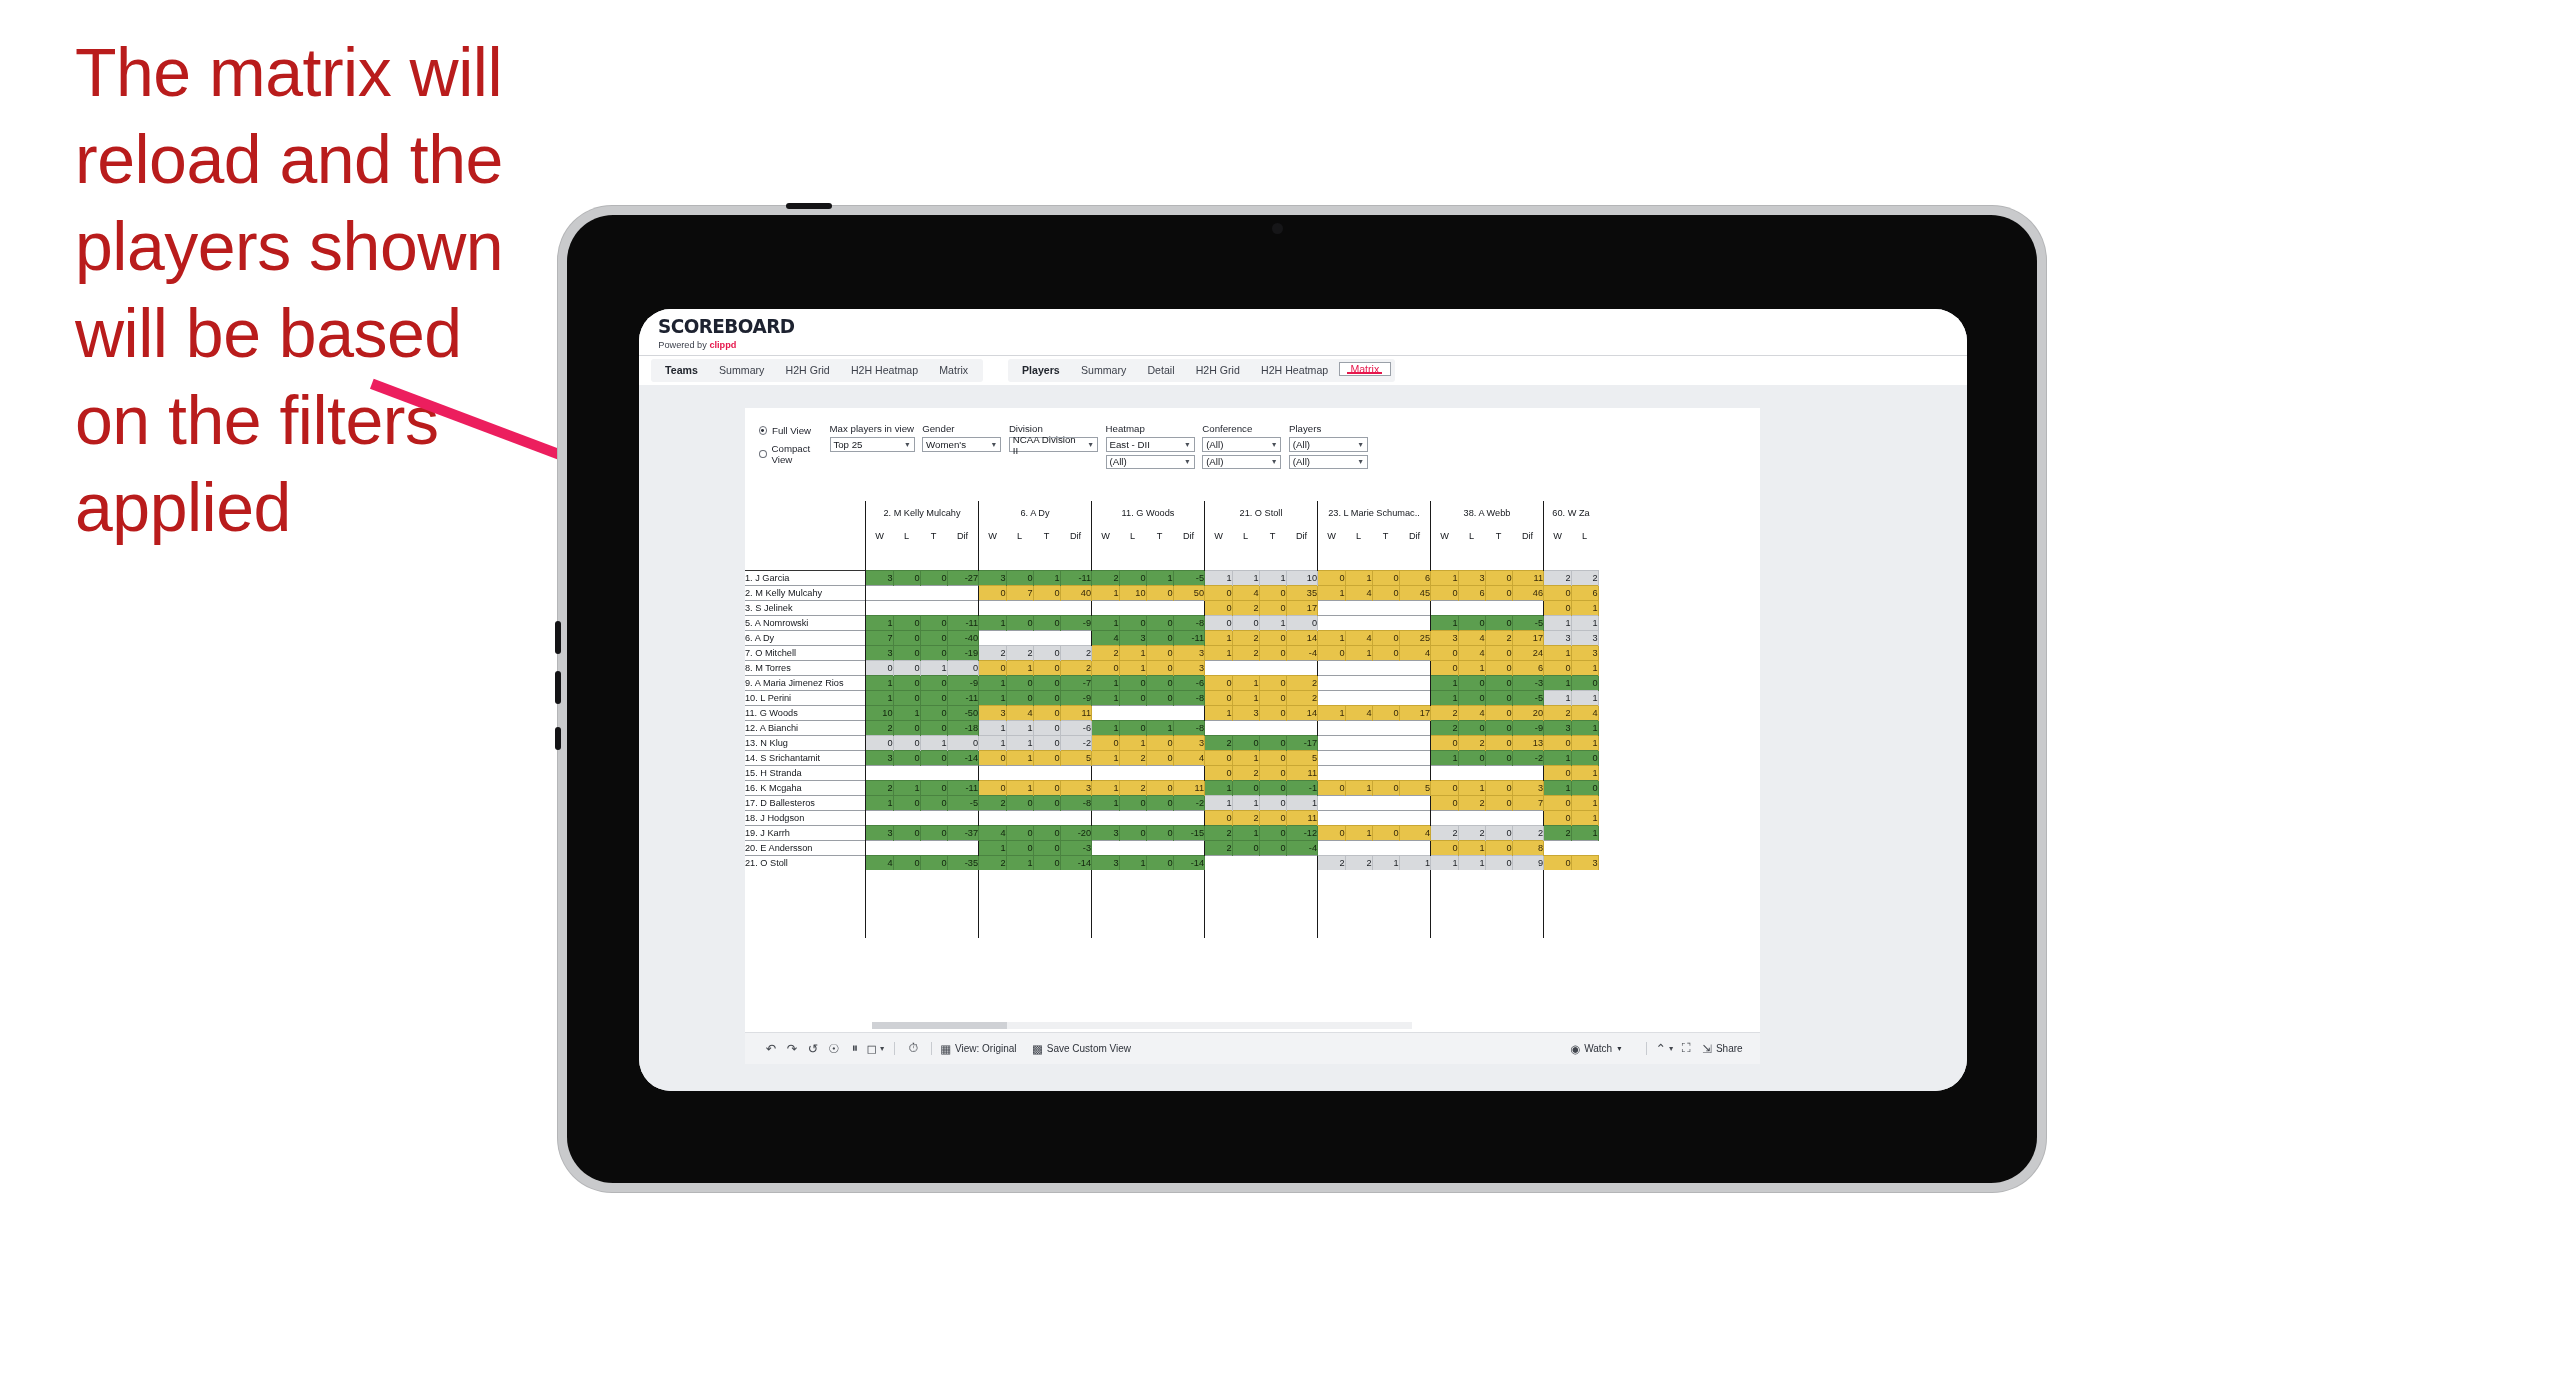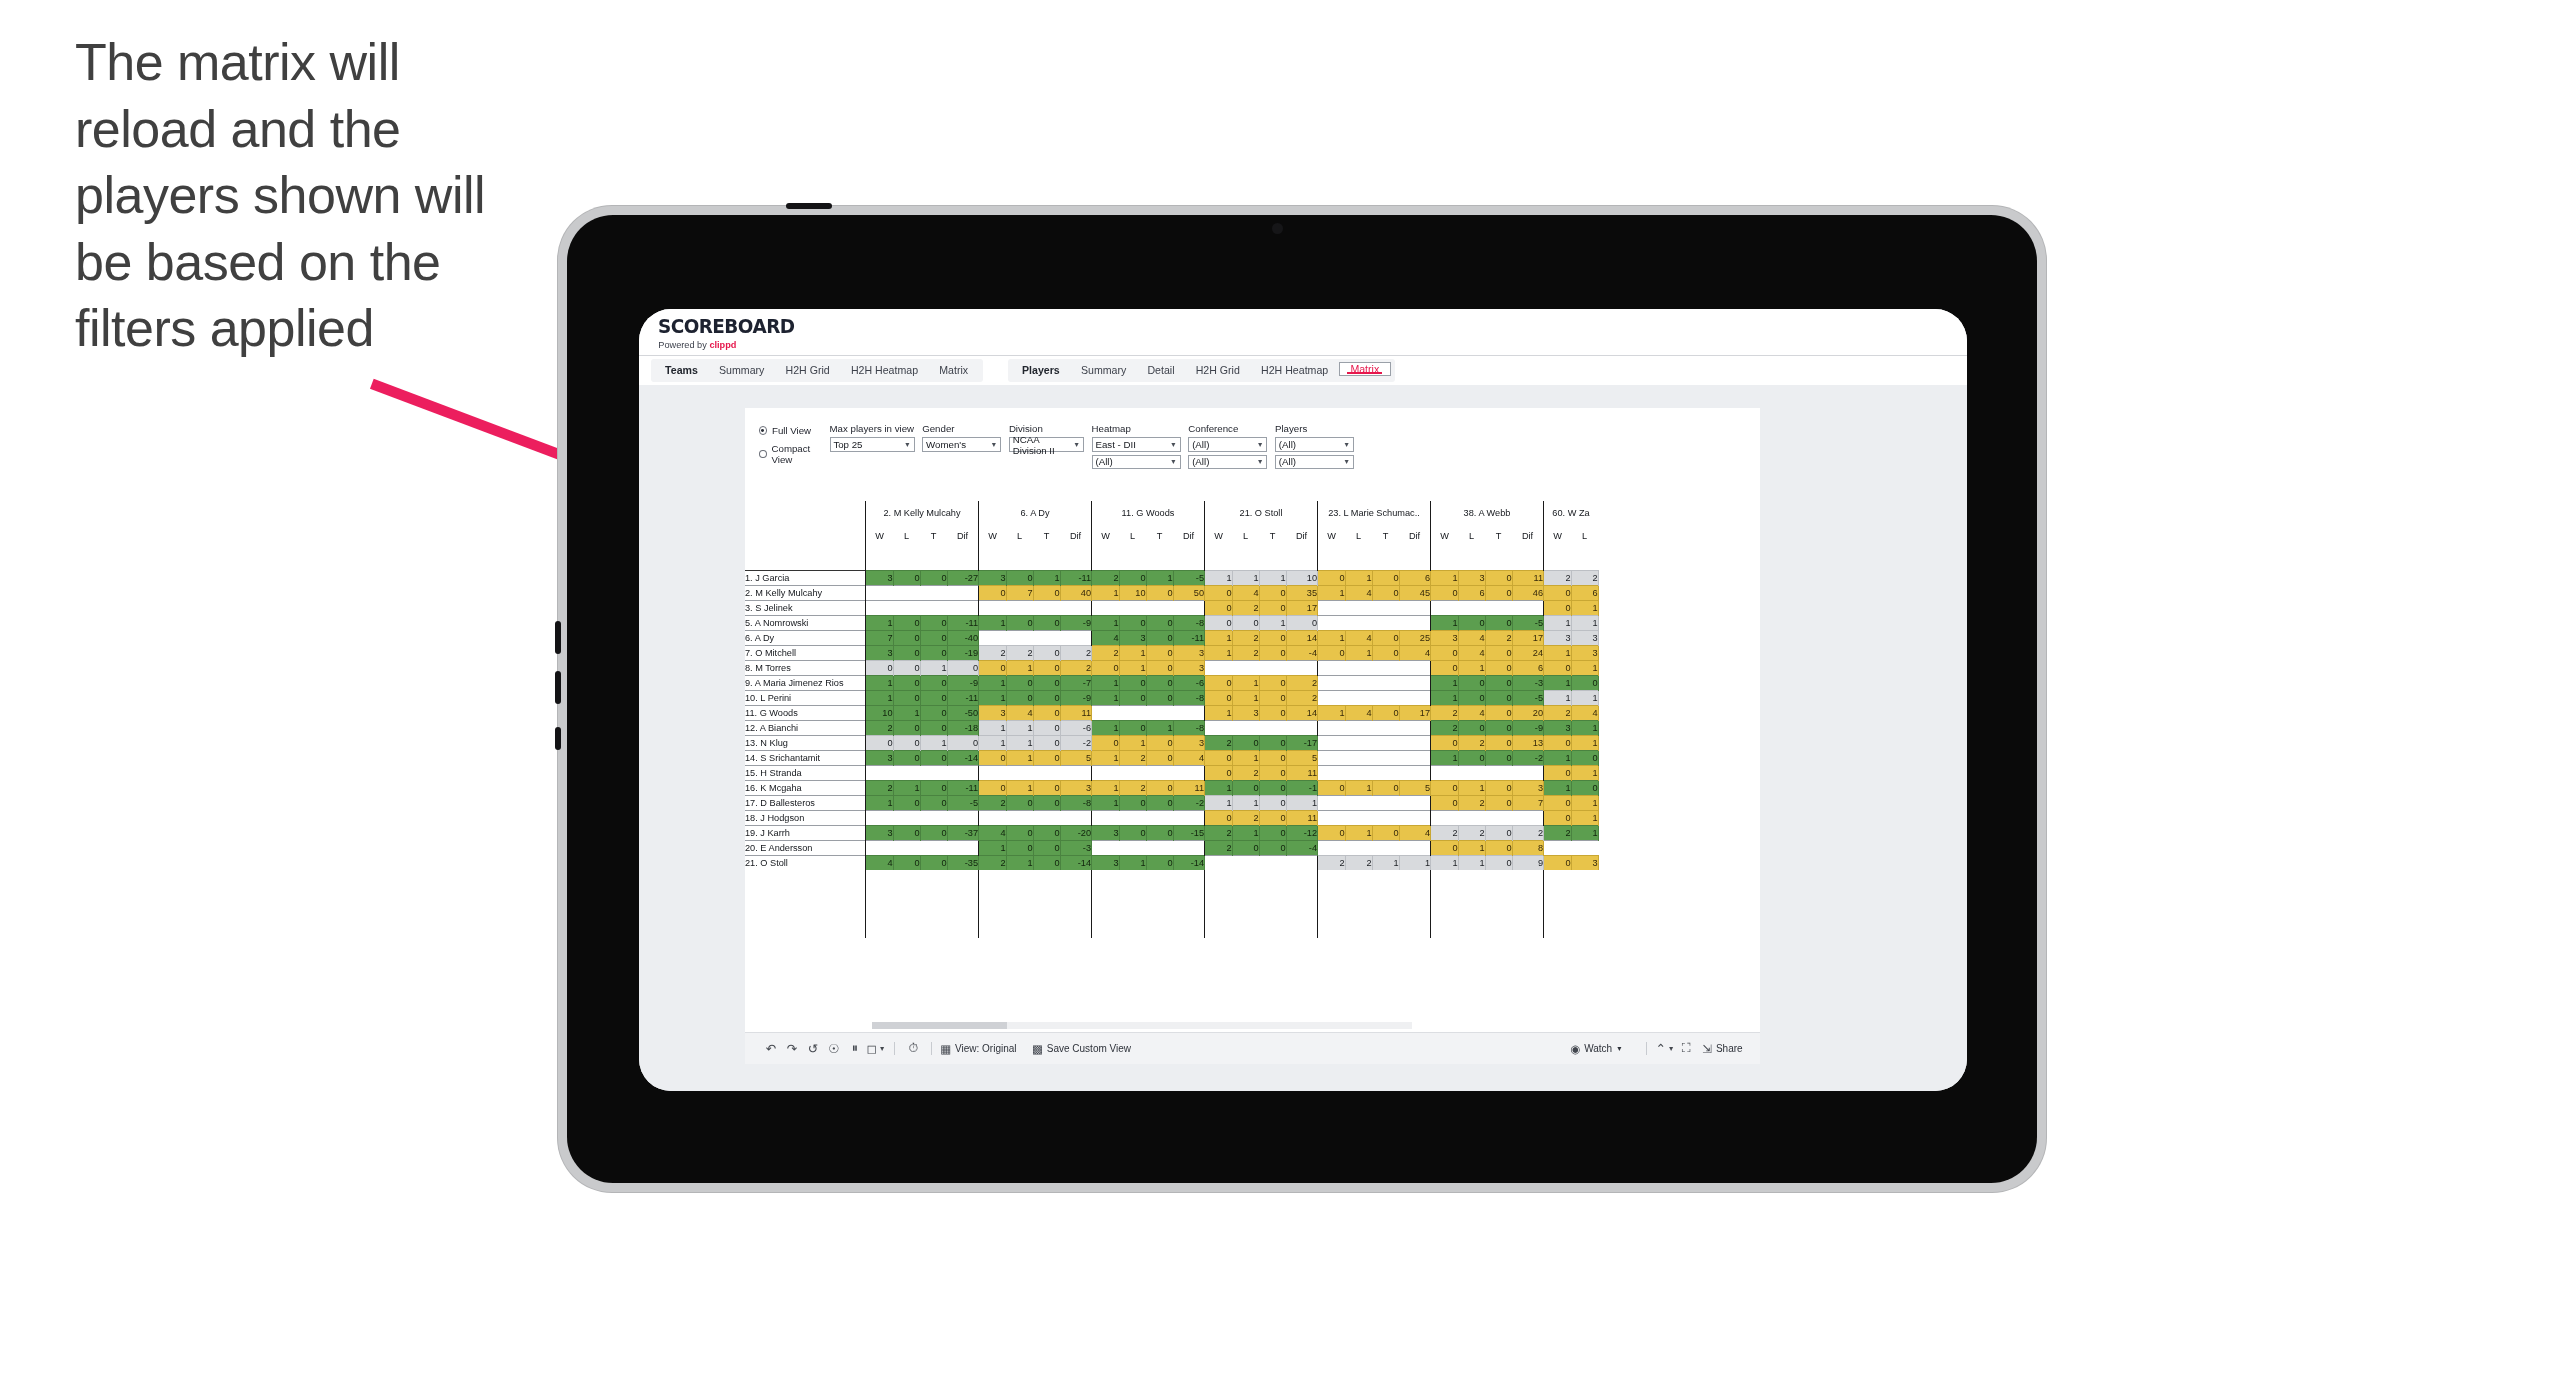--- a/index.html
+++ b/index.html
@@ -5,21 +5,21 @@
   html,body{margin:0;padding:0;}
   body{
     width:2576px;height:1386px;background:#ffffff;overflow:hidden;
     font-family:"Liberation Sans",sans-serif;
     position:relative;
   }
 
   
   #annotation{
     position:absolute;left:75px;top:29px;width:454px;
-    font-size:52px;line-height:1.28;color:#404040;
+    font-size:68px;line-height:1.28;color:#b91c1c;
     font-family:"Liberation Sans",sans-serif;
     letter-spacing:-0.5px;
   }
   #arrow-svg{position:absolute;left:367px;top:376px;width:405px;height:193px;}
 
   
   #tablet{
     position:absolute;left:558px;top:206px;width:1488px;height:986px;
     background:#c9cacc;border-radius:54px;
     box-shadow:0 0 0 1px #b4b5b7;
@@ -73,21 +73,21 @@
   .radio{width:8.7px;height:8.7px;border-radius:50%;border:1px solid #6b6f78;margin-right:4.8px;background:#fff;position:relative;box-sizing:border-box;}
   .radio.on:after{content:"";position:absolute;left:1.9px;top:1.9px;width:2.9px;height:2.9px;border-radius:50%;background:#2b2f38;}
   .fcol{margin-right:7.7px;}
   .fcol .lbl{font-size:9.7px;color:#1d2029;margin-bottom:2.9px;white-space:nowrap;}
   .sel{
     height:14.5px;border:1px solid #9aa0a8;background:#fff;font-size:9.7px;color:#16191f;
     display:flex;align-items:center;padding:0 2.9px;box-sizing:border-box;margin-bottom:2.9px;
     justify-content:space-between;
   }
   .sel .car{font-size:6.8px;color:#4a4f58;margin-left:3.9px;}
-  .w-top25{width:85px}.w-gender{width:79px}.w-div{width:75px}
+  .w-top25{width:85px}.w-gender{width:79px}.w-div{width:89px}
   .w-region{width:89px}.w-conf{width:79px}.w-players{width:79px}
 
   
   #matrix{position:absolute;left:0;top:93px;width:100%;}
   table.mx{border-collapse:collapse;font-size:9.2px;color:#14171c;table-layout:fixed;}
   table.mx td,table.mx th{padding:0;margin:0;}
   .hdr-name{
     height:19.3px;font-size:9.2px;font-weight:normal;color:#14171c;text-align:center;
     border-left:1.5px solid #1a1a1a;white-space:nowrap;overflow:hidden;
   }

